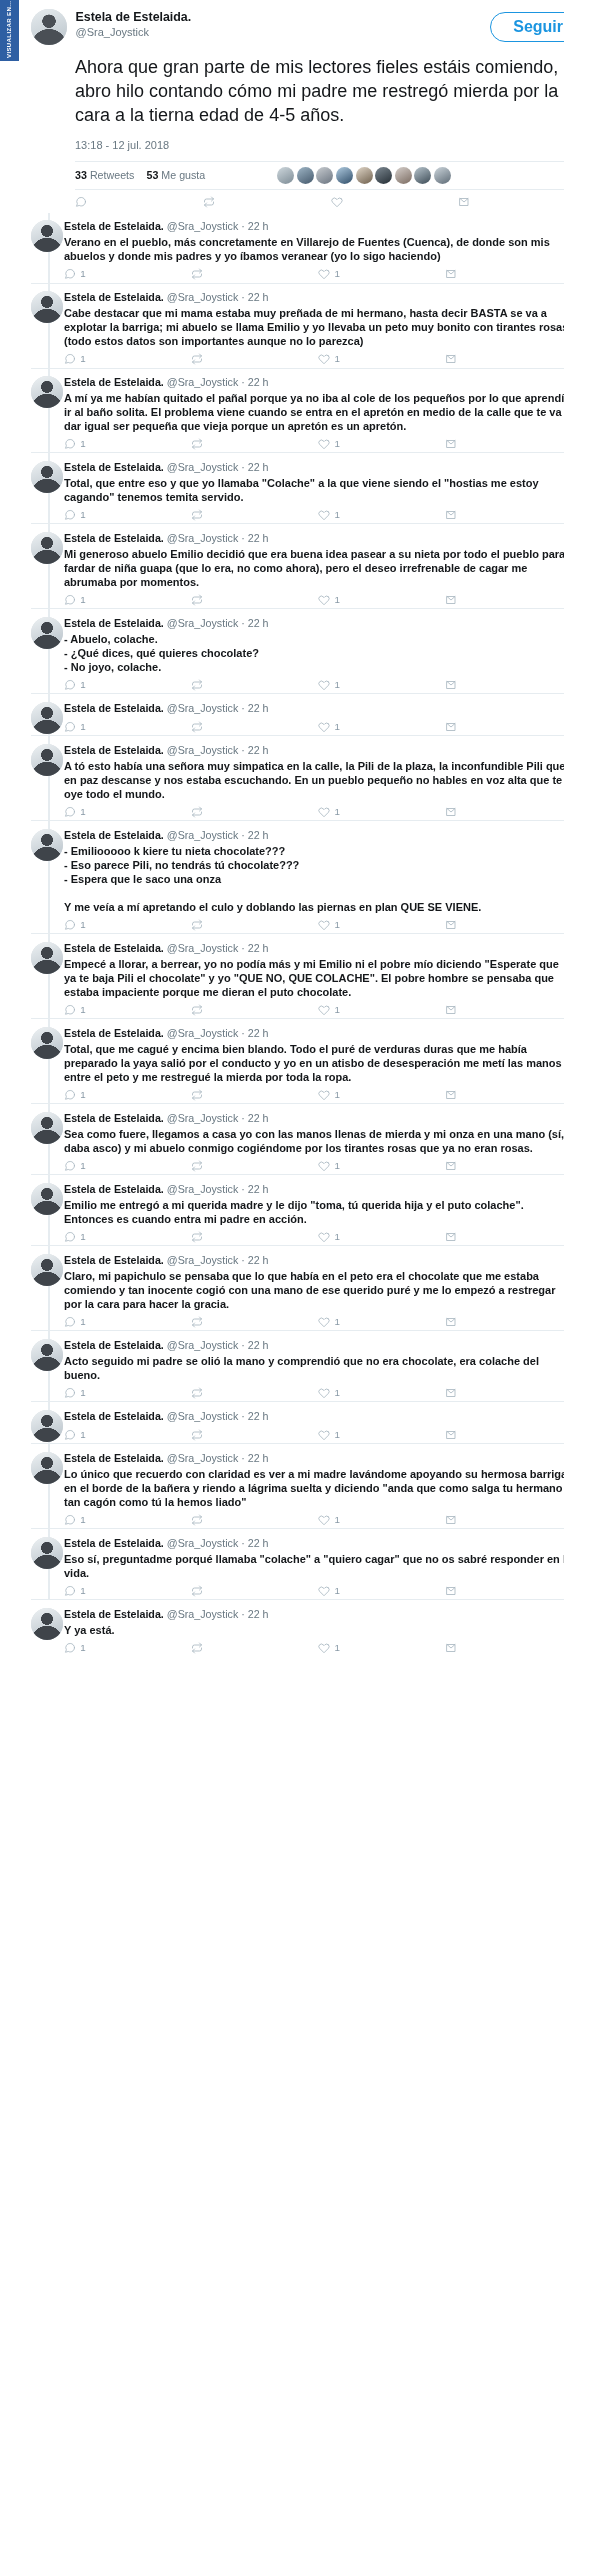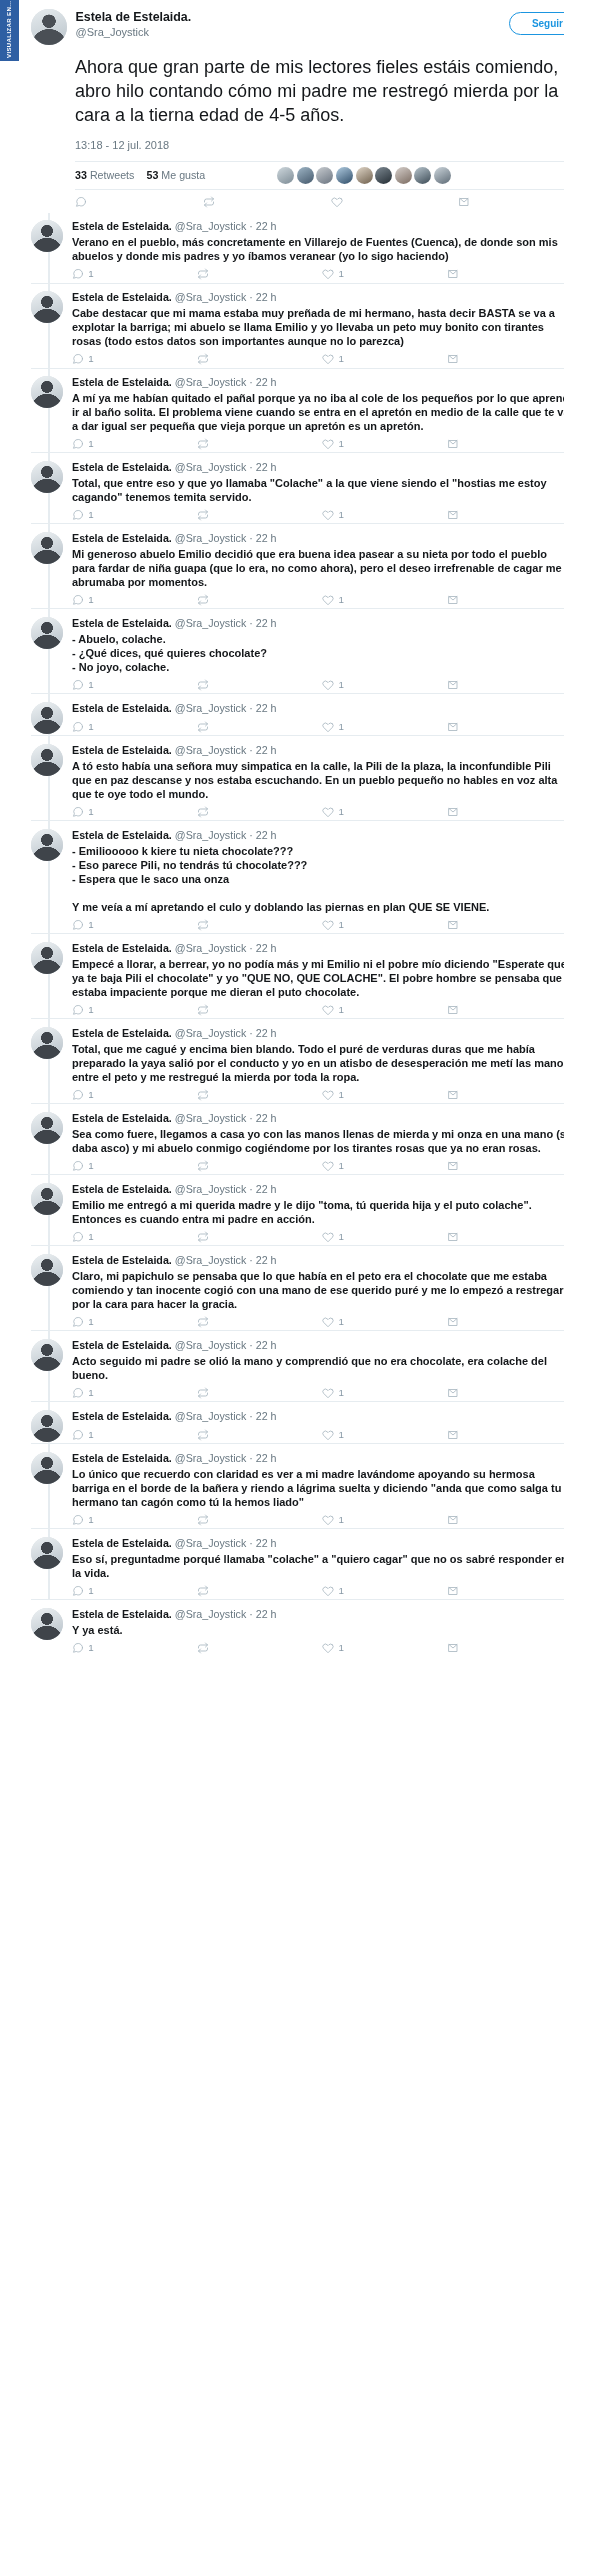--- a/index.html
+++ b/index.html
@@ -81,21 +81,21 @@
     color: #697882;
     line-height: 14.5px;
   }
   .follow-btn {
     position: absolute;
     right: 0;
     top: 3.4px;
     border: 0.9px solid #1b95e0;
     color: #1b95e0;
     border-radius: 15.4px;
-    font-size: 10px;
+    font-size: 16px;
     font-weight: bold;
     padding: 5.1px 22px;
     background: #fff;
     cursor: pointer;
     margin-left: 12px;
   }
   
   .main-text {
     font-size: 18px;
     line-height: 24px;
@@ -181,21 +181,21 @@
   }
   .r-avatar .ph {
     position: absolute;
     inset: 0;
     background:
       radial-gradient(circle at 50% 34%, #3f444a 0 22%, rgba(63,68,74,0) 23%),
       radial-gradient(circle at 50% 105%, #3f444a 0 42%, rgba(63,68,74,0) 43%),
       linear-gradient(160deg, #eef2f4, #b4bec6);
   }
   .r-body {
-    margin-left: 9px;
+    margin-left: 1px;
     flex: 1 1 auto;
     position: relative;
     padding-right: 13.7px;
   }
   .r-head {
     font-size: 10.7px;
     line-height: 13.7px;
     color: #697882;
     white-space: nowrap;
   }

